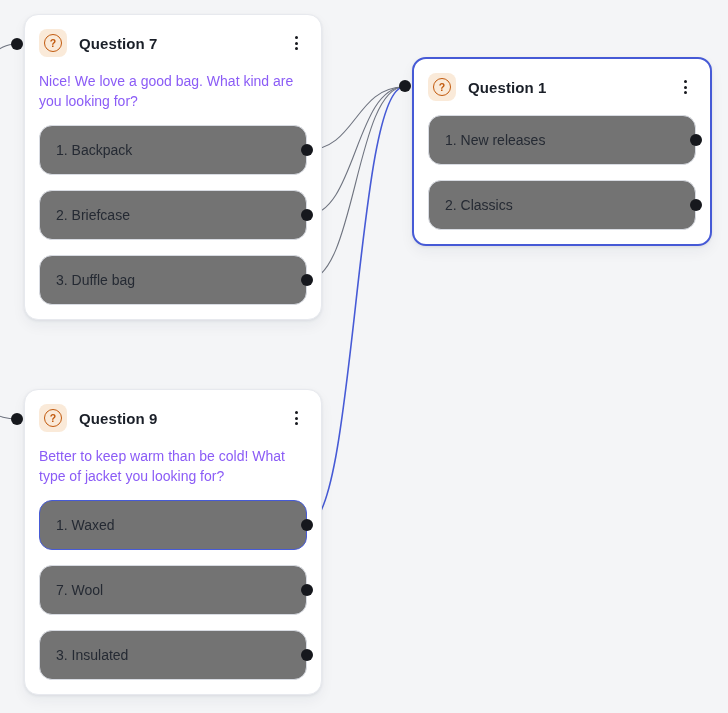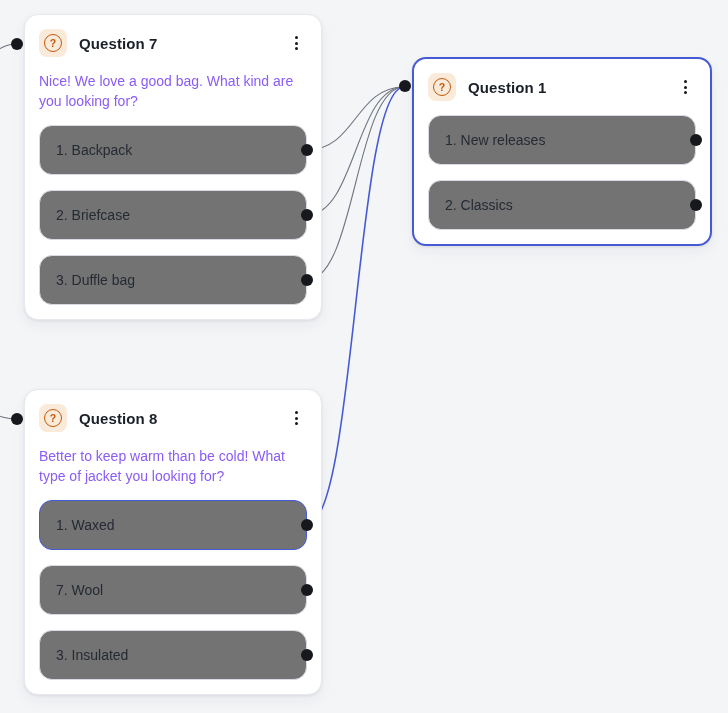--- a/index.html
+++ b/index.html
@@ -117,21 +117,21 @@
     <span class="handle source" style="background: rgb(22, 24, 29);"></span>
   </div>
       </div>
   </div>
     <div class="node" style="left: 24px; top: 389px; width: 298px;">
     <span class="handle target" style="background: rgb(22, 24, 29);"></span>
     <div class="node-header">
       <span class="type-icon" style="background: rgb(250, 234, 217); color: rgb(194, 90, 14);">
           <span class="qmark">?</span>
         </span>
-      <span class="node-title">Question 8</span>
+      <span class="node-title">Question 9</span>
       <button class="menu-btn">
         <span style="display:contents"><i style="background: rgb(22, 24, 29);"></i><i style="background: rgb(22, 24, 29);"></i><i style="background: rgb(22, 24, 29);"></i></span>
       </button>
     </div>
     <div class="node-body">Better to keep warm than be cold! What type of jacket you looking for?</div>
     <div class="options">
         <div class="option selected" style="border-color: rgb(70, 90, 214); text-align: right;">
     <span class="option-label">1. Waxed</span>
     <span class="handle source" style="background: rgb(22, 24, 29);"></span>
   </div>

